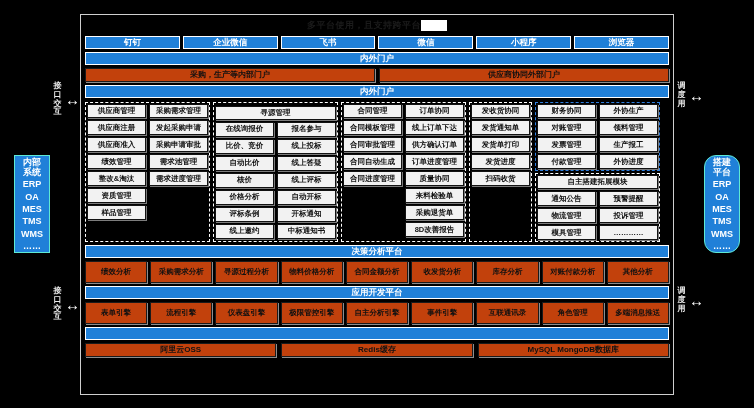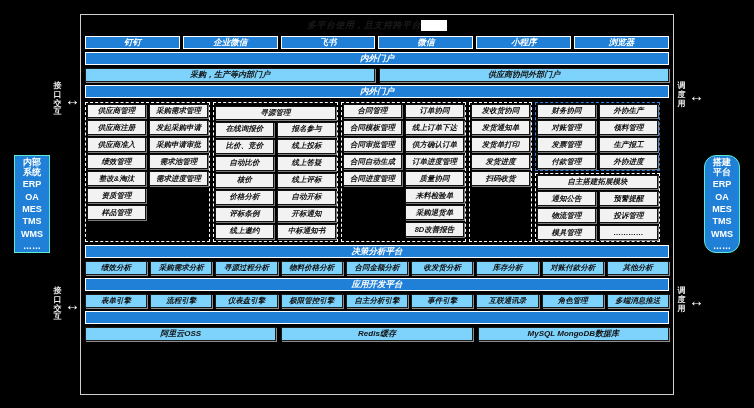--- a/index.html
+++ b/index.html
@@ -33,41 +33,41 @@
     color:#e9e9e9; font-size:8px; font-weight:bold; line-height:1.1;
   }
   .arrow-grp .lbl { white-space:pre-line; text-align:center; margin-bottom:1px; }
   .arrow-ico { font-size:15px; line-height:10px; color:#fff; }
 
   
   .frame {
     flex:1; margin:14px 0 13px 0;
     border:1px solid #cfcfcf; background:#000;
     padding:3px 4px 4px 4px;
-    display:flex; flex-direction:column; gap:3px;font-style:italic;
+    display:flex; flex-direction:column; gap:3px;
   }
 
   .bluebar {
     background:#2080D8; border:1px solid #ffffff; color:#fff;
     font-size:8.5px; font-weight:bold; text-align:center;
     display:flex; align-items:center; justify-content:center;
     height:13px;
   }
   .title-row {
     height:15px; display:flex; align-items:center; justify-content:center;
     position:relative;
   }
   .title-txt { color:#1b1b1b; font-size:9px; font-weight:bold; letter-spacing:.5px; }
   .redact { display:inline-block; width:26px; height:11px; background:#fff; vertical-align:middle; }
 
   .row { display:flex; gap:3px; }
   .chan { flex:1; }
 
   .wbox {
-    background:#7dd3fc; border:1px solid #1a1a1a;
+    background:#c2410c; border:1px solid #1a1a1a;
     font-size:8px; font-weight:bold; color:#111;
     display:flex; align-items:center; justify-content:center;
     height:13px; text-align:center; line-height:1;
     box-shadow:1px 1px 0 #8d8d8d;
   }
   .portal-row { display:flex; gap:4px; }
   .portal-row .wbox { height:14px; font-size:8px; }
 
   
   .grid-area { display:flex; gap:3px; padding:1px 0 0 0; }
@@ -94,21 +94,21 @@
   .col.w-ord  .cell { width:59px; }
   .col.w-shp  .cell { width:59px; }
   .col.w-fin  .cell { width:59px; }
   .col.w-out  .cell { width:59px; }
   .span2 { width:121px !important; }
 
   .stackbox { display:flex; flex-direction:column; gap:2px;justify-content:center; }
 
   
   .strip { display:flex; gap:3px; }
-  .strip .wbox { flex:1; height:14px; font-size:7.5px; }
+  .strip .wbox { flex:1; height:22px; font-size:7.5px; }
   .base-row { display:flex; gap:5px; }
   .base-row .wbox { flex:1; height:14px; font-size:8px; }
 </style>
 </head>
 <body>
 
 <div class="stage">
 
   <div class="rail-wrap">
     <div class="rail rail-left">

